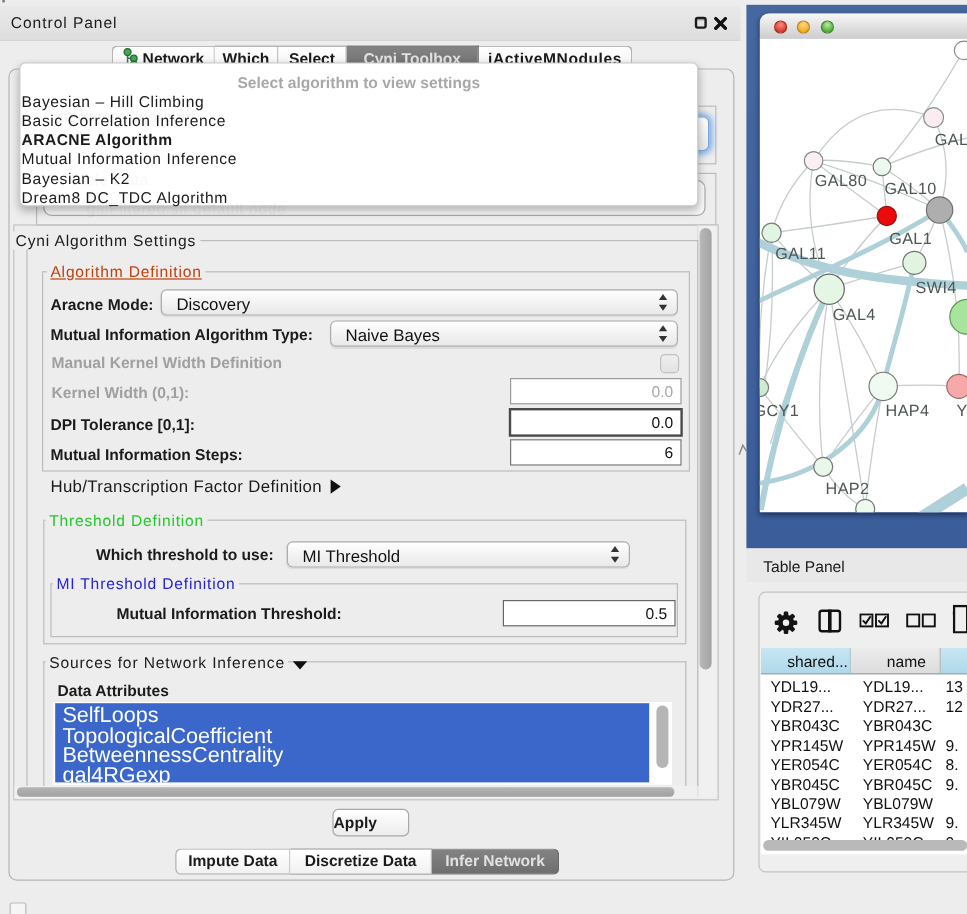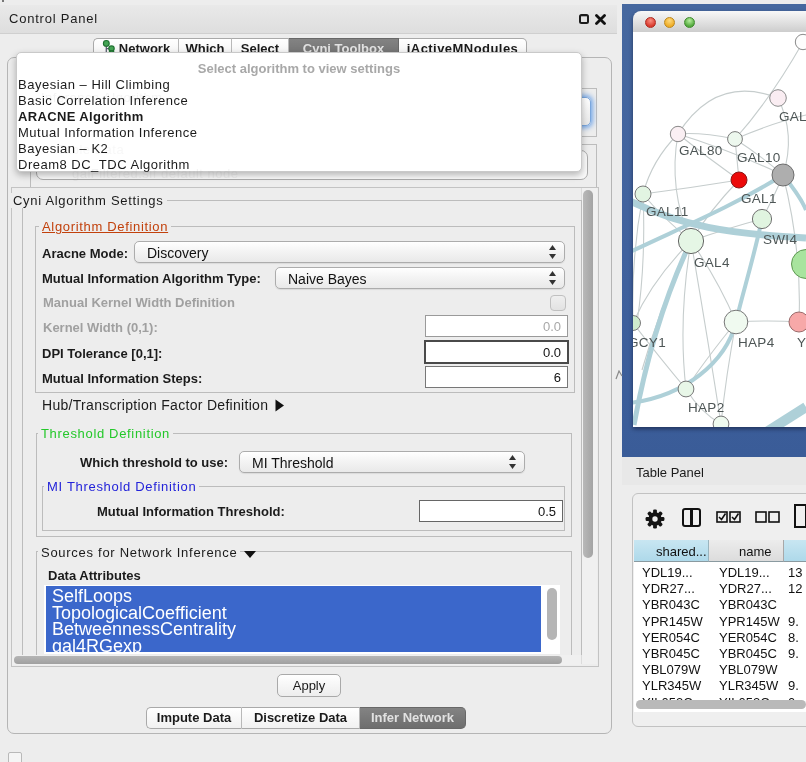--- a/index.html
+++ b/index.html
@@ -134,21 +134,21 @@
     <path d="M1 1 L13 1 L7 8 Z" fill="#111"></path>
   </svg>
 <div class="abs lbl" style="left:38px;top:568px;margin-left:10px;">Data Attributes</div>
 
 <div class="abs" style="left:44px;top:585px;width:516px;height:69px;background:#fff;overflow:hidden;">
   <div style="position:absolute;left:2px;top:1px;width:495px;height:66px;background:#3b67cb;"></div>
   <div style="position:absolute;left:8px;top:3px;font-size:18px;color:#fff;line-height:16.5px;">SelfLoops<br>TopologicalCoefficient<br>BetweennessCentrality<br>gal4RGexp</div>
   <div style="position:absolute;left:503px;top:3px;width:10px;height:52px;background:#b5b5b5;border-radius:6px;"></div>
 </div>
 
-<div class="abs" style="left:277px;top:674px;width:62px;height:21px;background:linear-gradient(#ffffff,#ededed);border:1px solid #a9a9a9;border-radius:5px;text-align:center;font-size:13px;font-weight:400;color:#1b1b1b;line-height:21px;">Apply</div>
+<div class="abs" style="left:277px;top:674px;width:62px;height:21px;background:linear-gradient(#ffffff,#ededed);border:1px solid #a9a9a9;border-radius:5px;text-align:left;font-size:13px;font-weight:700;color:#1b1b1b;line-height:21px;">Apply</div>
 
 <div class="abs" style="left:146px;top:707px;display:flex;">
   <div class="seg first" style="width:96px;">Impute Data</div>
   <div class="seg" style="width:118px;">Discretize Data</div>
   <div class="seg sel last" style="width:106px;">Infer Network</div>
 </div>
 
 <div class="abs" style="left:8px;top:752px;width:12px;height:12px;border:1px solid #b9b9b9;background:#f5f5f5;border-radius:2px;"></div>
 
 <div class="abs" style="z-index:5;left:16px;top:52px;width:564px;height:118px;background:#fff;border:1px solid #c9c9c9;border-radius:5px;box-shadow:0 3px 7px rgba(0,0,0,0.28);font-size:13px;color:#1b1b1b;">

